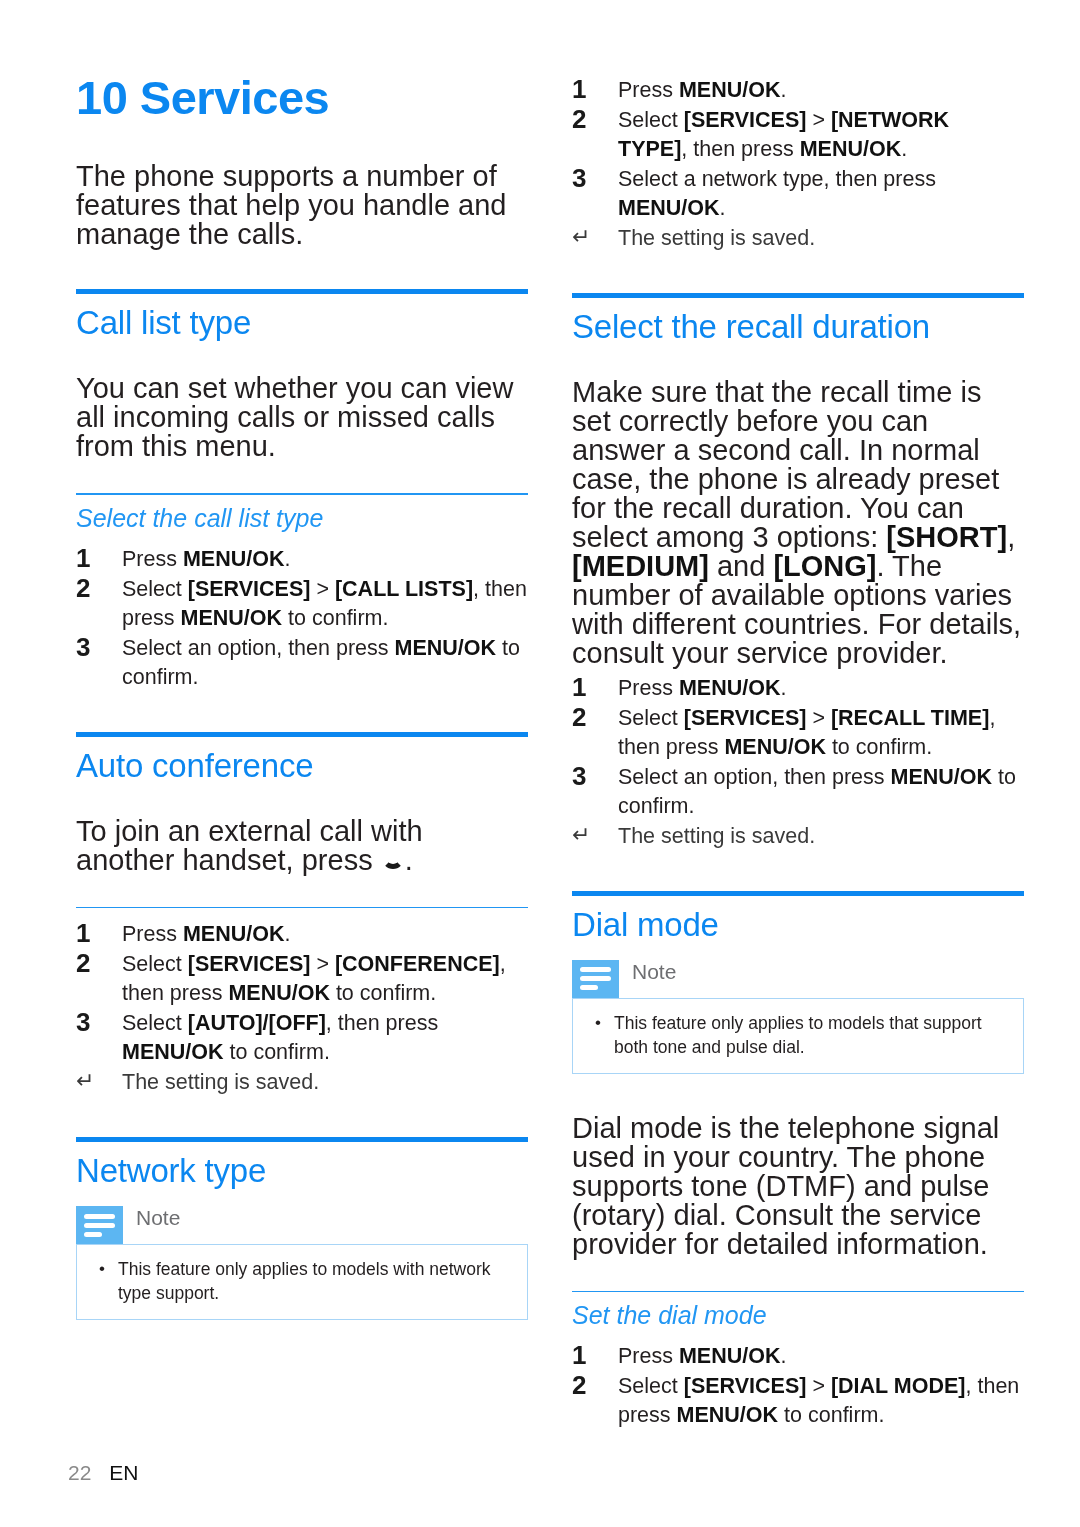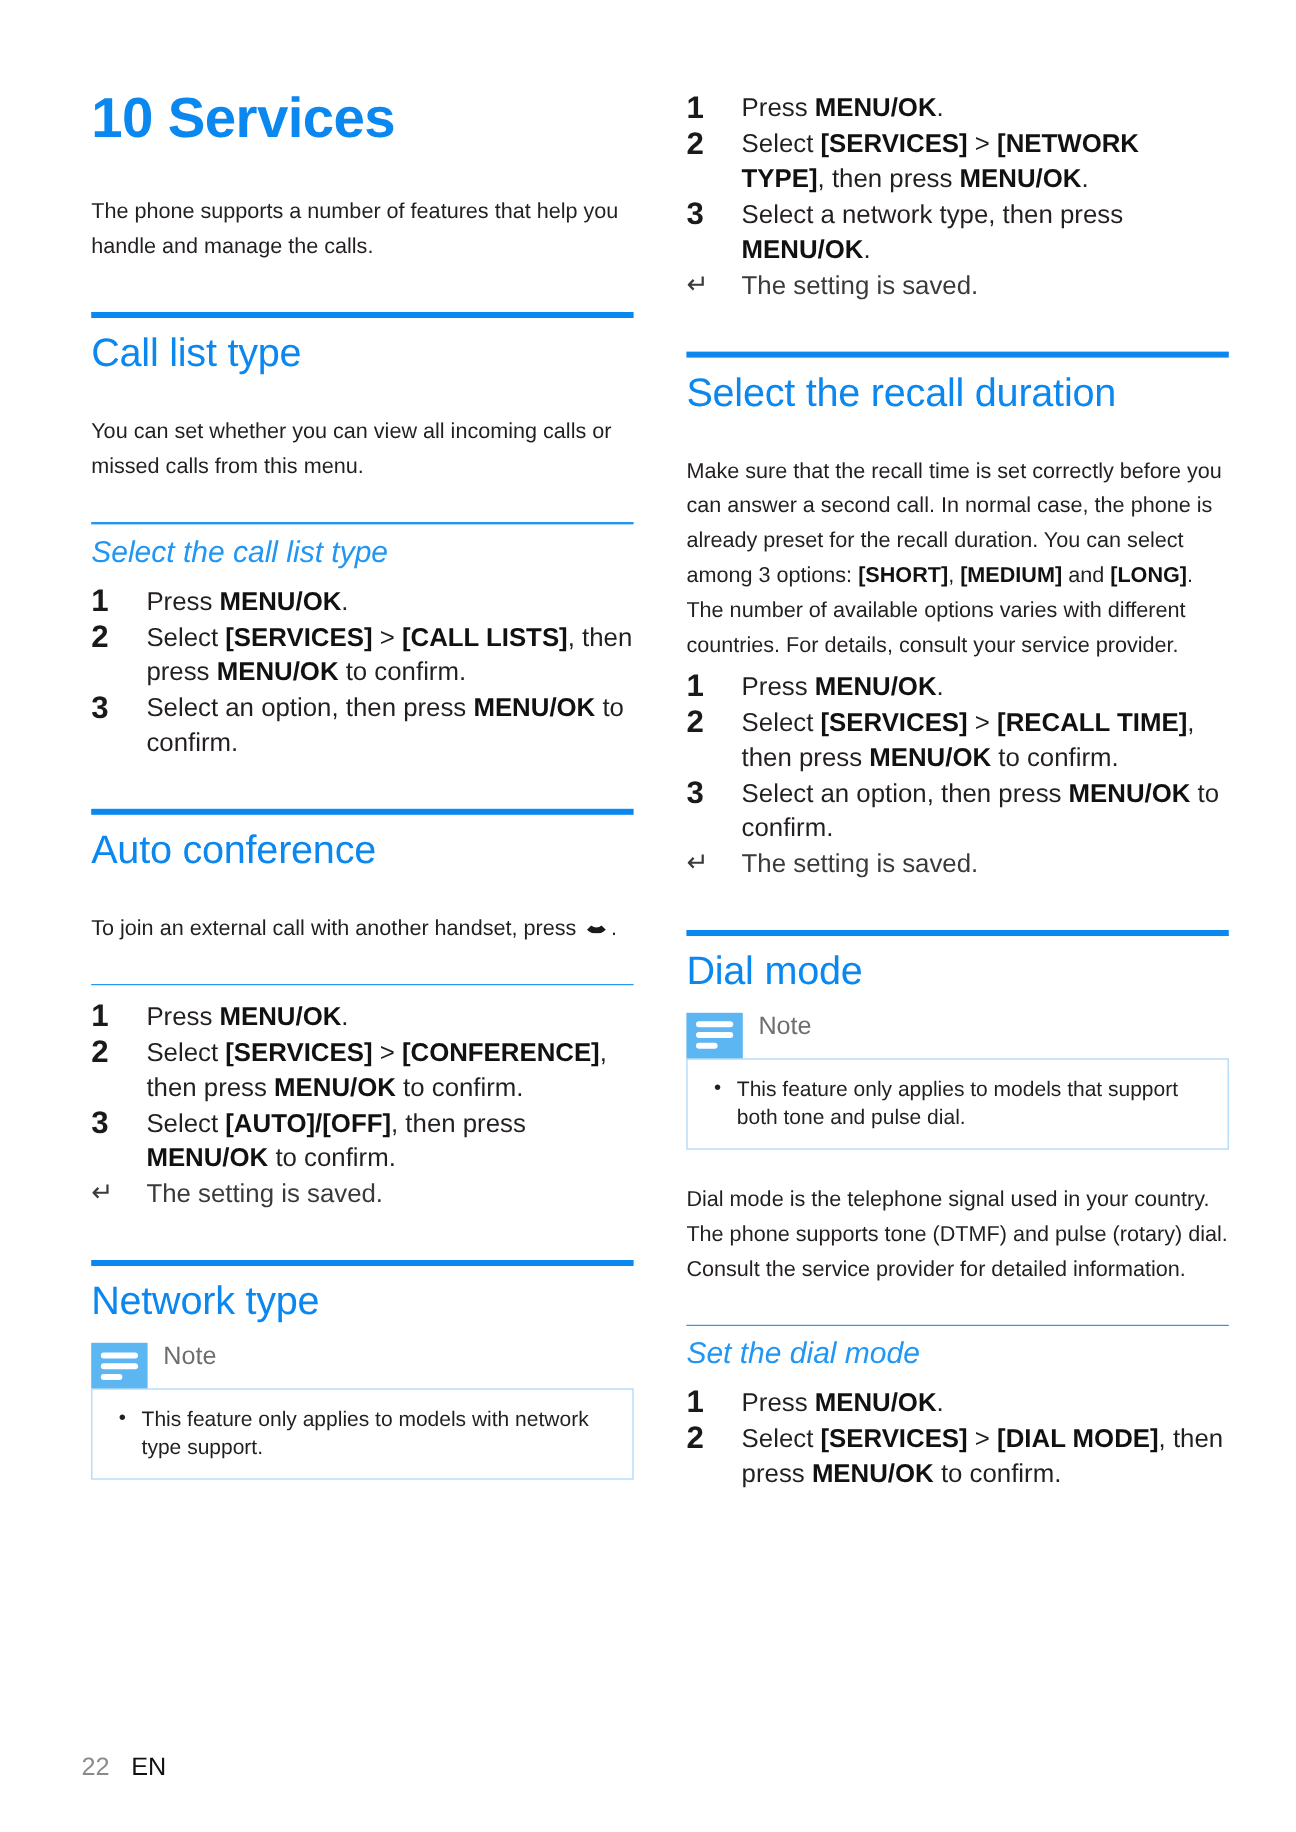--- a/index.html
+++ b/index.html
@@ -37,21 +37,21 @@
     font-size: 47px;
     font-weight: bold;
     letter-spacing: -0.5px;
     line-height: 1.05;
     margin: 13px 0 0 0;
     white-space: nowrap;
   }
 
   
   .body-text {
-    font-size: 18px;
+    font-size: 29px;
     line-height: 29px;
     color: #231f20;
     margin: 0;
     font-weight: 300;
   }
   .para-gap-top { margin-top: 40px; }
 
   
   .section {
     margin-top: 40px;
@@ -382,21 +382,21 @@
           <div class="note-label">Note</div>
         </div>
         <div class="note-body">
           <div class="note-item">
             <span class="dot">•</span>
             <span>This feature only applies to models that support both tone and pulse dial.</span>
           </div>
         </div>
       </div>
 
-      <p class="body-text" style="margin-top:27px;">Dial mode is the telephone signal used in your country. The phone supports tone (DTMF) and pulse (rotary) dial. Consult the service provider for detailed information.</p>
+      <p class="body-text" style="margin-top:40px;">Dial mode is the telephone signal used in your country. The phone supports tone (DTMF) and pulse (rotary) dial. Consult the service provider for detailed information.</p>
 
       <div class="subsection">
         <div class="rule-thin"></div>
         <h3 class="subsection-title">Set the dial mode</h3>
 
         <ol class="steps">
           <li class="step">
             <span class="step-num">1</span>
             <span>Press <b class="bold">MENU/OK</b>.</span>
           </li>

